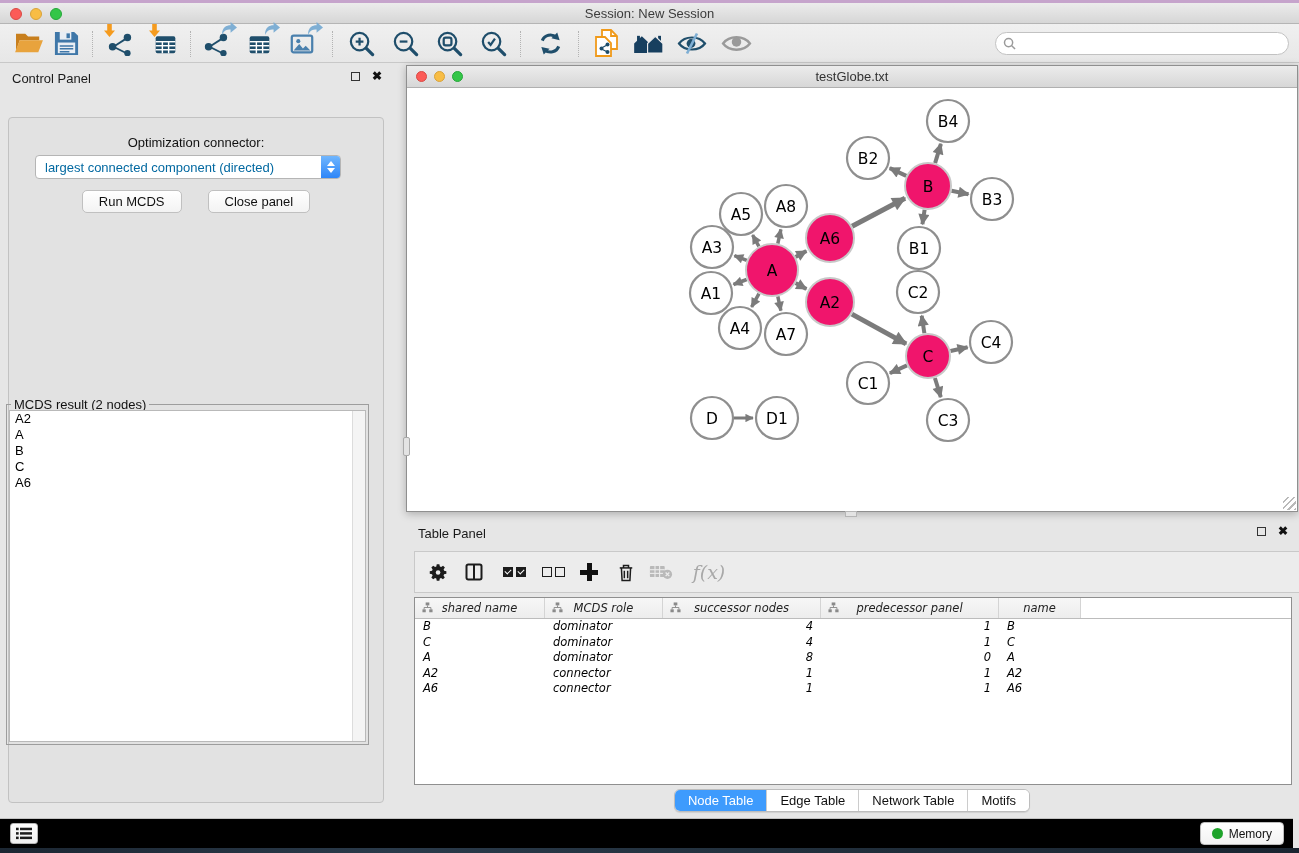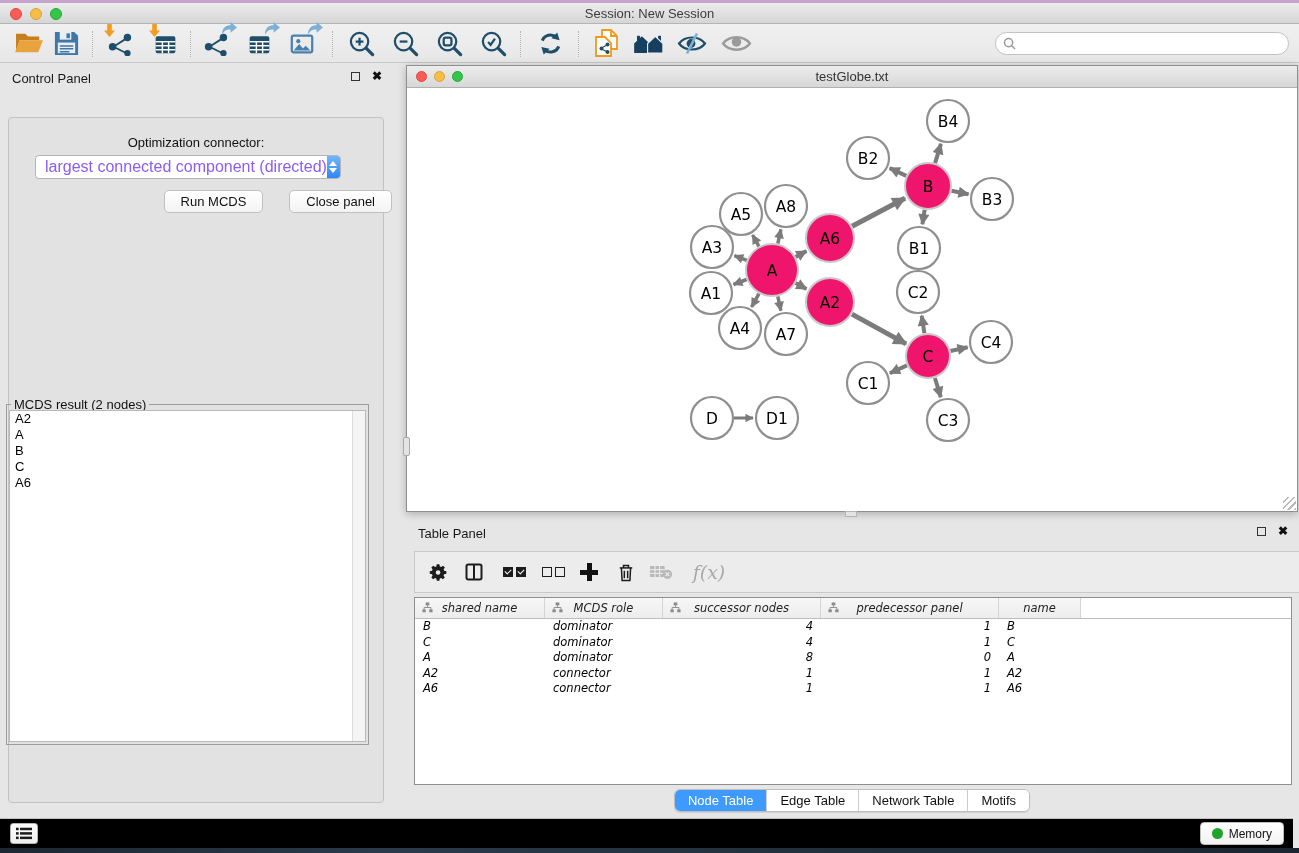--- a/index.html
+++ b/index.html
@@ -47,29 +47,29 @@
   .seg { display:inline-flex; background:#fff; border:1px solid #bdbdbd; border-radius:6px;
     overflow:hidden; box-shadow:0 1px 1px rgba(0,0,0,.10); }
   .seg .tab { padding:3px 13px; font-size:13px; color:#111; border-right:1px solid #cccccc;
     background:#fff; cursor:default; white-space:nowrap; }
   .seg .tab:last-child { border-right:none; }
   .seg .tab.active { background:#3e9bfd; color:#fff; }
   .cp-tabs { position:absolute; left:0; right:0; top:31px; text-align:center; z-index:2; }
   .opt-label { position:absolute; left:0; right:0; top:70px; text-align:center; font-size:13px; color:#111; }
   .criterion { position:absolute; left:35px; top:90px; width:306px; height:24px; background:#fff;
     border:1px solid #b5b5b5; border-radius:4px; display:flex; align-items:center; }
-  .criterion .val { flex:1; font-size:16px; padding-left:9px; color:#8b5cf6; white-space:nowrap; }
+  .criterion .val { flex:1; font-size:13px; padding-left:9px; color:#0369a1; white-space:nowrap; }
   .criterion .stepper { width:19px; height:22px; border-radius:0 3px 3px 0;
     background:linear-gradient(#70b6fe,#2e86f8); display:flex; flex-direction:column;
     align-items:center; justify-content:center; gap:2px; }
   .tri-up { width:0; height:0; border-left:4px solid transparent; border-right:4px solid transparent;
     border-bottom:5px solid #fff; }
   .tri-down { width:0; height:0; border-left:4px solid transparent; border-right:4px solid transparent;
     border-top:5px solid #fff; }
-  .cp-buttons { position:absolute; left:0; right:0; top:125px; display:flex; justify-content:flex-end; gap:26px; }
+  .cp-buttons { position:absolute; left:0; right:0; top:125px; display:flex; justify-content:center; gap:26px; }
   .mac-btn { background:linear-gradient(#ffffff,#f3f3f3); border:1px solid #c0c0c0; border-radius:5px;
     font-size:13px; color:#111; padding:3px 16px; font-family:"Liberation Sans",sans-serif; cursor:default; }
   .result-group { position:absolute; left:6px; top:339px; width:363px; height:341px;
     border:1px solid #9d9d9d; }
   .result-legend { position:absolute; left:4px; top:-8px; background:#e2e2e2; padding:0 3px;
     font-size:13px; color:#111; }
   .result-list { position:absolute; left:2px; top:5px; right:2px; bottom:2px; background:#fff;
     border:1px solid #b9b9b9; overflow:hidden; }
   .result-scroll { position:absolute; right:0; top:0; bottom:0; width:13px; background:#f4f4f4;
     border-left:1px solid #dcdcdc; }

